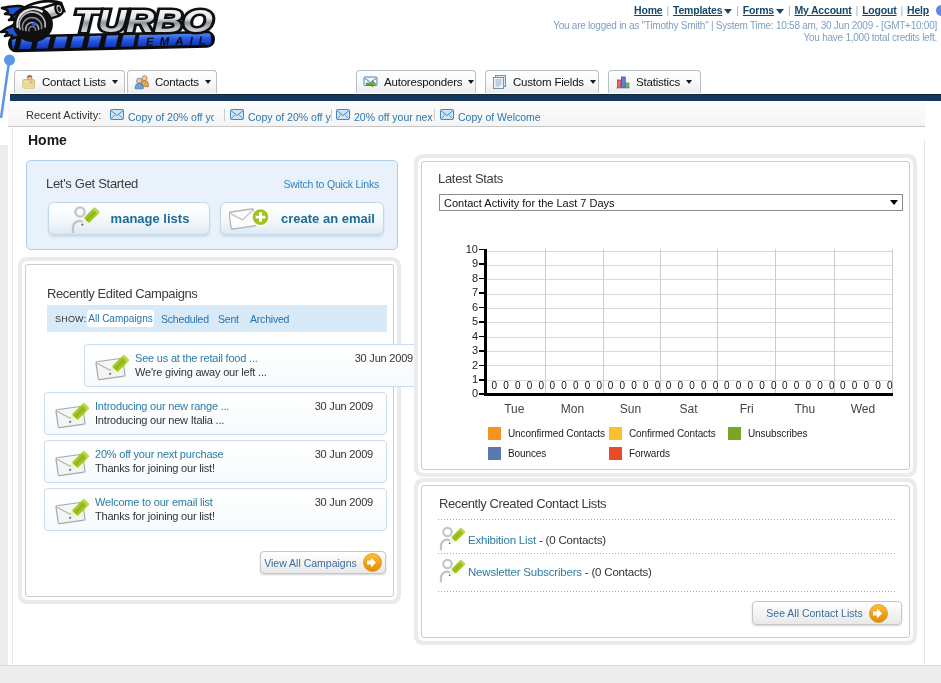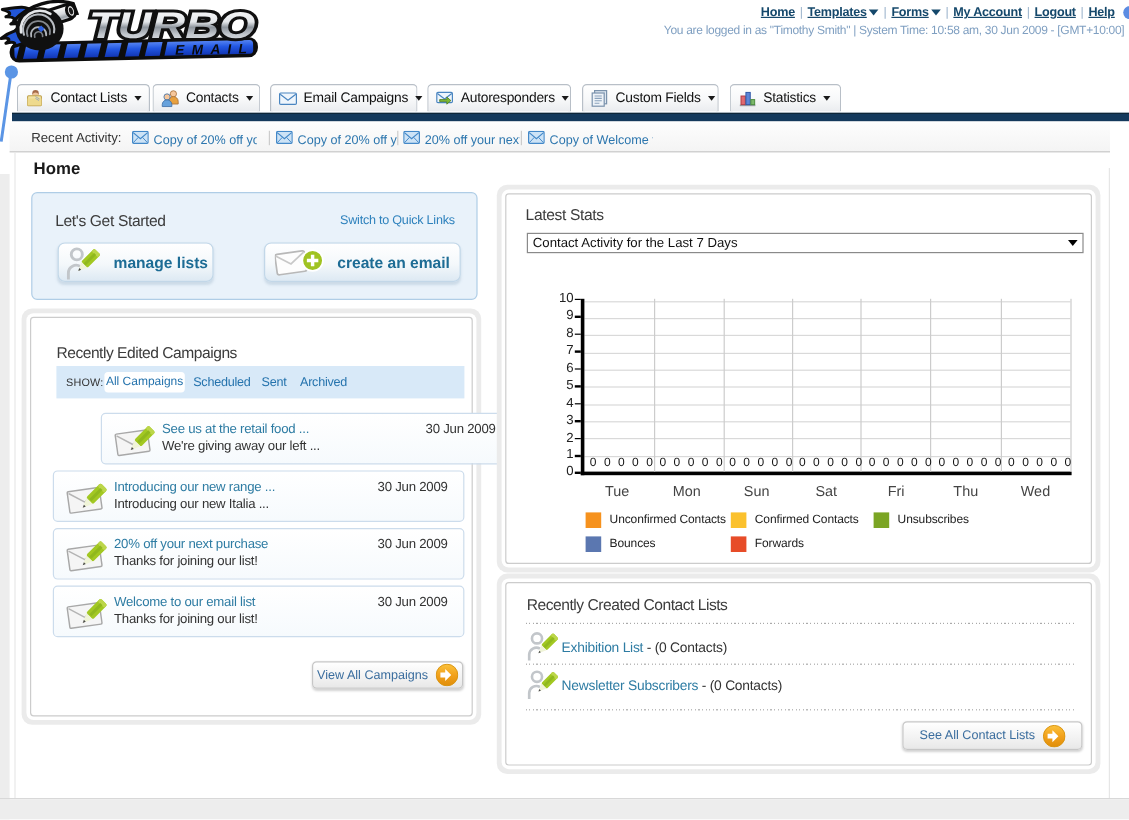--- a/index.html
+++ b/index.html
@@ -72,20 +72,21 @@
 .dotline { position:absolute; left:16px; width:457px; height:1px; background-image:repeating-linear-gradient(90deg,#aaa 0,#aaa 1px,transparent 1px,transparent 3px); }
 .litem a { color:#2e7ca3; }
 .litem { position:absolute; font-size:11.5px; letter-spacing:-0.2px; color:#333; }
 </style>
 </head>
 <body>
 <div id="page">
 
   <div id="navlinks"><a>Home</a><span class="sep">|</span><a>Templates</a><span class="caretdn"></span><span class="sep">|</span><a>Forms</a><span class="caretdn"></span><span class="sep">|</span><a>My Account</a><span class="sep">|</span><a>Logout</a><span class="sep">|</span><a>Help</a></div>
   <div id="loginline">You are logged in as "Timothy Smith" | System Time: 10:58 am, 30 Jun 2009 - [GMT+10:00]</div>
+  <div id="creditline">You have 1,000 total credits left.</div>
   <div id="helpdot"></div>
 
   <svg class="abs" id="logo" style="left:0;top:0;" width="230" height="125" viewBox="0 0 230 125">
     <defs>
       <linearGradient id="chromeG" x1="0" y1="0" x2="0" y2="1">
         <stop offset="0" stop-color="#ffffff"></stop>
         <stop offset="0.42" stop-color="#e4e7ea"></stop>
         <stop offset="0.55" stop-color="#8e959d"></stop>
         <stop offset="0.72" stop-color="#c2c7cd"></stop>
         <stop offset="1" stop-color="#eef0f2"></stop>
@@ -153,24 +154,20 @@
         <rect x="2" y="5.8" width="11.5" height="8.2" rx="0.8" fill="#f2e3a4" stroke="#bfa14e" stroke-width="0.9"></rect>
         <path d="M2,8 l11.5,0 0,6 -11.5,0 Z" fill="#eeda8e"></path>
         <path d="M8.5,6.5 l3.5,2 M8.5,8 l3,1.8" stroke="#9aa8b8" stroke-width="0.8"></path>
       </svg>Contact Lists<span class="tcaret"></span></div>
   <div class="tab" style="left:127px;width:90px;"><svg width="16" height="16" viewBox="0 0 16 16">
         <circle cx="10.5" cy="4.2" r="2.6" fill="#f6c79c" stroke="#a8713c" stroke-width="0.7"></circle>
         <path d="M6.5,10.5 a4,4 0 0 1 8,0 l0,2.2 h-8 Z" fill="#e8a13f" stroke="#a8713c" stroke-width="0.7"></path>
         <circle cx="5.2" cy="6.8" r="2.6" fill="#f6c79c" stroke="#3f70a8" stroke-width="0.7"></circle>
         <path d="M1.2,13.2 a4,4 0 0 1 8,0 l0,1.6 h-8 Z" fill="#67a2dc" stroke="#3f70a8" stroke-width="0.7"></path>
       </svg>Contacts<span class="tcaret"></span></div>
-  <div class="tab" style="left:225px;width:123px;"><svg width="16" height="16" viewBox="0 0 16 16">
-        <rect x="1" y="3.5" width="14" height="9.5" rx="1" fill="#eef5fc" stroke="#4a85c0"></rect>
-        <path d="M1.5,4.5 L8,9.5 L14.5,4.5" fill="none" stroke="#4a85c0"></path>
-      </svg>Email Campaigns<span class="tcaret"></span></div>
   <div class="tab" style="left:356px;width:120px;"><svg width="16" height="16" viewBox="0 0 16 16">
         <rect x="1" y="3" width="13" height="8.5" rx="1" fill="#eef5fc" stroke="#4a85c0"></rect>
         <path d="M1.5,4 L7.5,8.5 L13.5,4" fill="none" stroke="#4a85c0"></path>
         <path d="M4,13.5 l7,0 l0,-2.5 l4,3.5 l-4,3.5 l0,-2.5 l-7,0 Z" fill="#7cb832" stroke="#4e7c1d" stroke-width="0.8" transform="translate(0,-2.5) scale(0.85)"></path>
       </svg>Autoresponders<span class="tcaret"></span></div>
   <div class="tab" style="left:485px;width:114px;"><svg width="16" height="16" viewBox="0 0 16 16">
         <rect x="3.5" y="1.5" width="10" height="11" fill="#dde6f0" stroke="#7a92ac"></rect>
         <rect x="1.5" y="3.5" width="10" height="11" fill="#eef3f8" stroke="#7a92ac"></rect>
         <path d="M3.5,6 h6 M3.5,8 h6 M3.5,10 h6 M3.5,12 h4" stroke="#8aa2bc" stroke-width="0.9" fill="none"></path>
       </svg>Custom Fields<span class="tcaret"></span></div>
@@ -219,21 +216,21 @@
     <div class="rsep" style="left:216px;"></div>
     <div class="rsep" style="left:323px;"></div>
     <div class="rsep" style="left:426px;"></div>
   </div>
 
   <div id="hometitle">Home</div>
 
   <div id="panel1">
     <h2>Let's Get Started</h2>
     <span id="switchlink">Switch to Quick Links</span>
-    <div class="bigbtn" style="left:21px;width:130px;"><svg width="32" height="31" viewBox="0 0 32 31">
+    <div class="bigbtn" style="left:21px;width:162px;"><svg width="32" height="31" viewBox="0 0 32 31">
           <circle cx="11" cy="9" r="4.6" fill="none" stroke="#c2c6ca" stroke-width="2.4"></circle>
           <path d="M4,30 l0,-5.5 a6.5,6.5 0 0 1 10,-5.5" fill="none" stroke="#c2c6ca" stroke-width="2.4"></path>
           <g transform="rotate(45 18 17)">
             <rect x="14.2" y="2.5" width="7.4" height="15.5" rx="1.4" fill="#a2c822"></rect>
             <rect x="14.2" y="2.5" width="7.4" height="3.3" rx="1.4" fill="#bcd64a"></rect>
             <rect x="16.7" y="5.2" width="2.4" height="12.5" fill="#90b81e"></rect>
             <path d="M14.5,18 L18,25.3 L21.5,18 Z" fill="#f0f4d8"></path>
             <path d="M16.9,22.8 L18,25.3 L19.1,22.8 Z" fill="#4a4a4a"></path>
           </g>
         </svg>manage lists</div>

